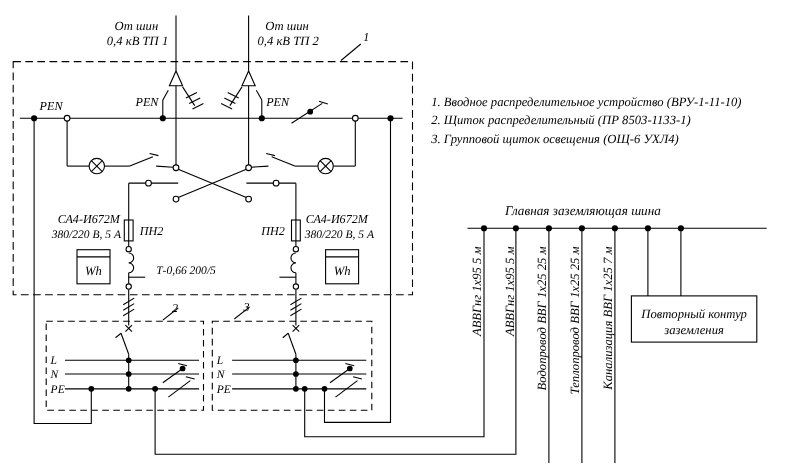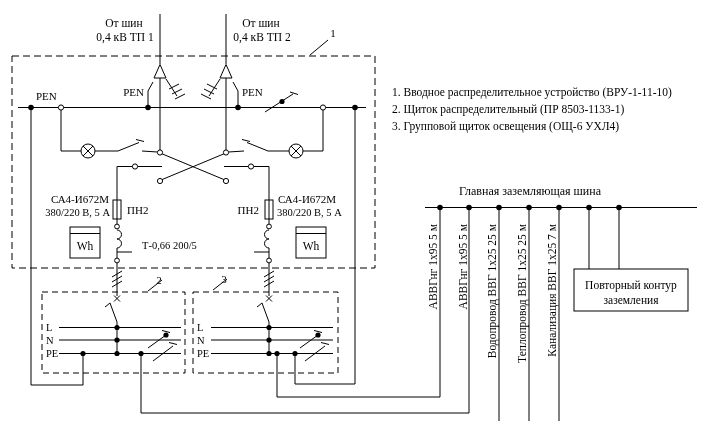--- a/index.html
+++ b/index.html
@@ -1,17 +1,17 @@
 <!DOCTYPE html>
 <html><head>
 <meta charset="utf-8">
 <style>
   html,body { margin:0; padding:0; background:#ffffff; }
   #stage { position:relative; width:716px; height:429px; background:#ffffff;
-           font-family:"Liberation Serif","DejaVu Serif",serif; }
+           font-family:"Liberation Serif","DejaVu Serif",serif;font-style:italic; }
   #schematic line, #schematic path, #schematic rect, #schematic circle, #schematic polyline {
      stroke:#000000; fill:none; stroke-width:1; }
   #schematic .dashed  { stroke-dasharray:7 4; }
   #schematic .dashed2 { stroke-dasharray:6 4; }
   #schematic .dot { fill:#000000; stroke:none; }
   #schematic .oc  { fill:#ffffff; stroke:#000000; }
   #schematic text { fill:#000000; stroke:none;
      font-family:"Liberation Serif","DejaVu Serif",serif; }
   .t12  { font-size:12px; }
   .t115 { font-size:11.5px; }

